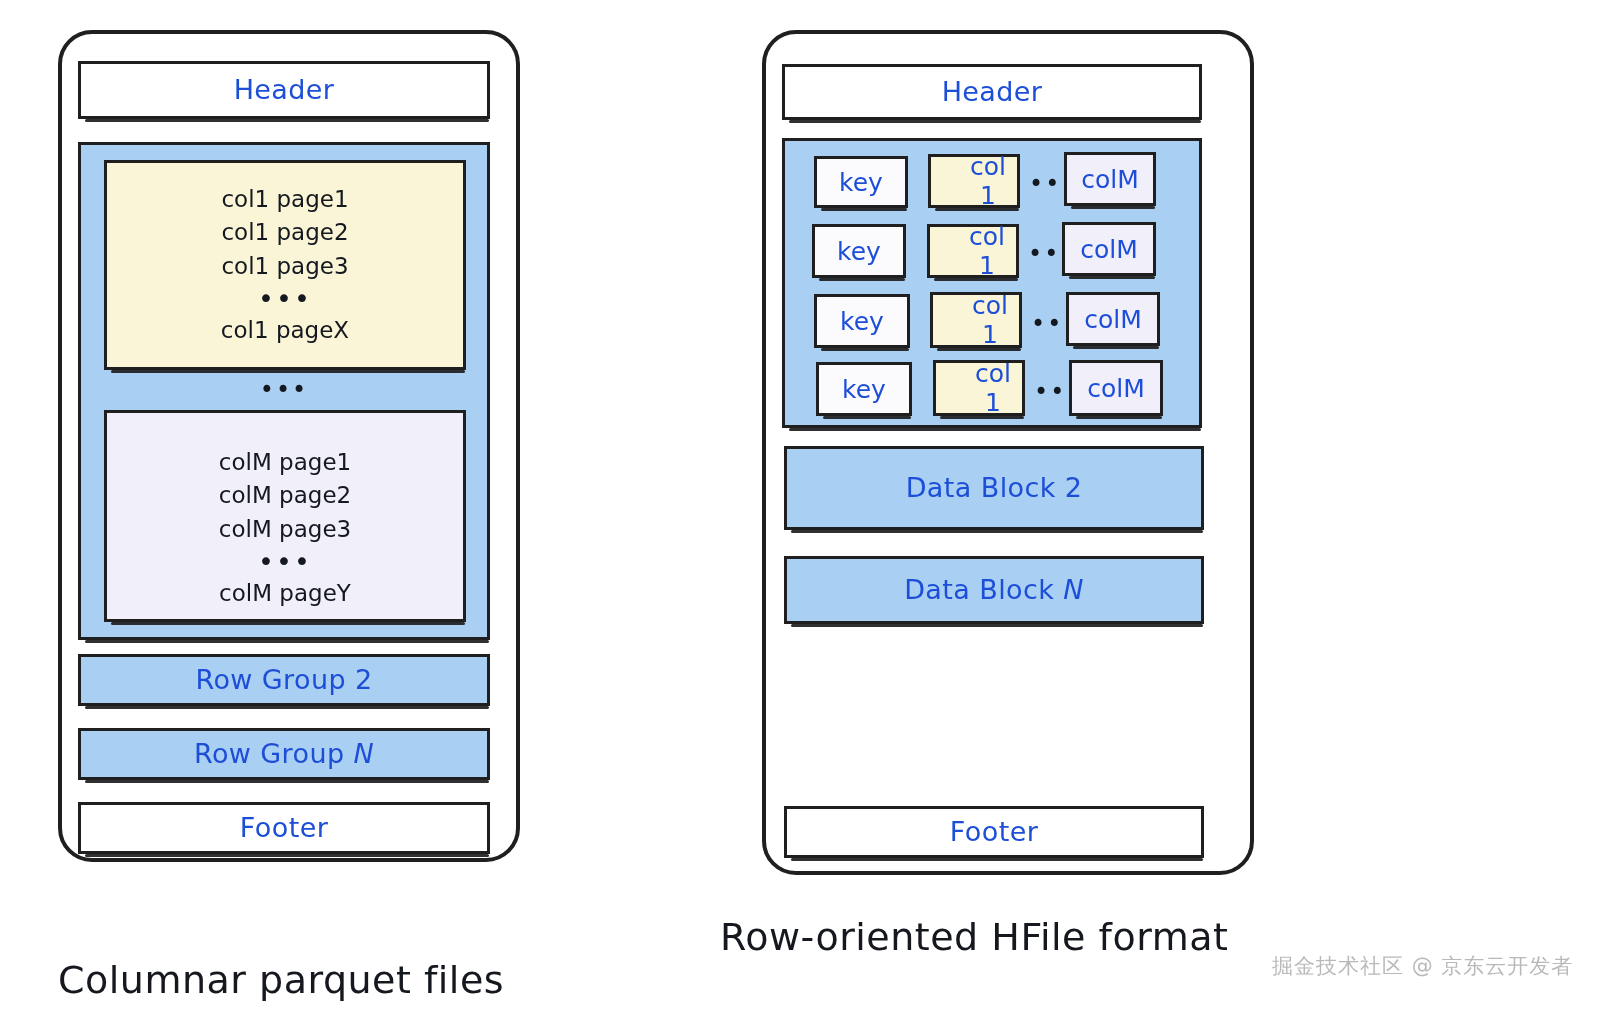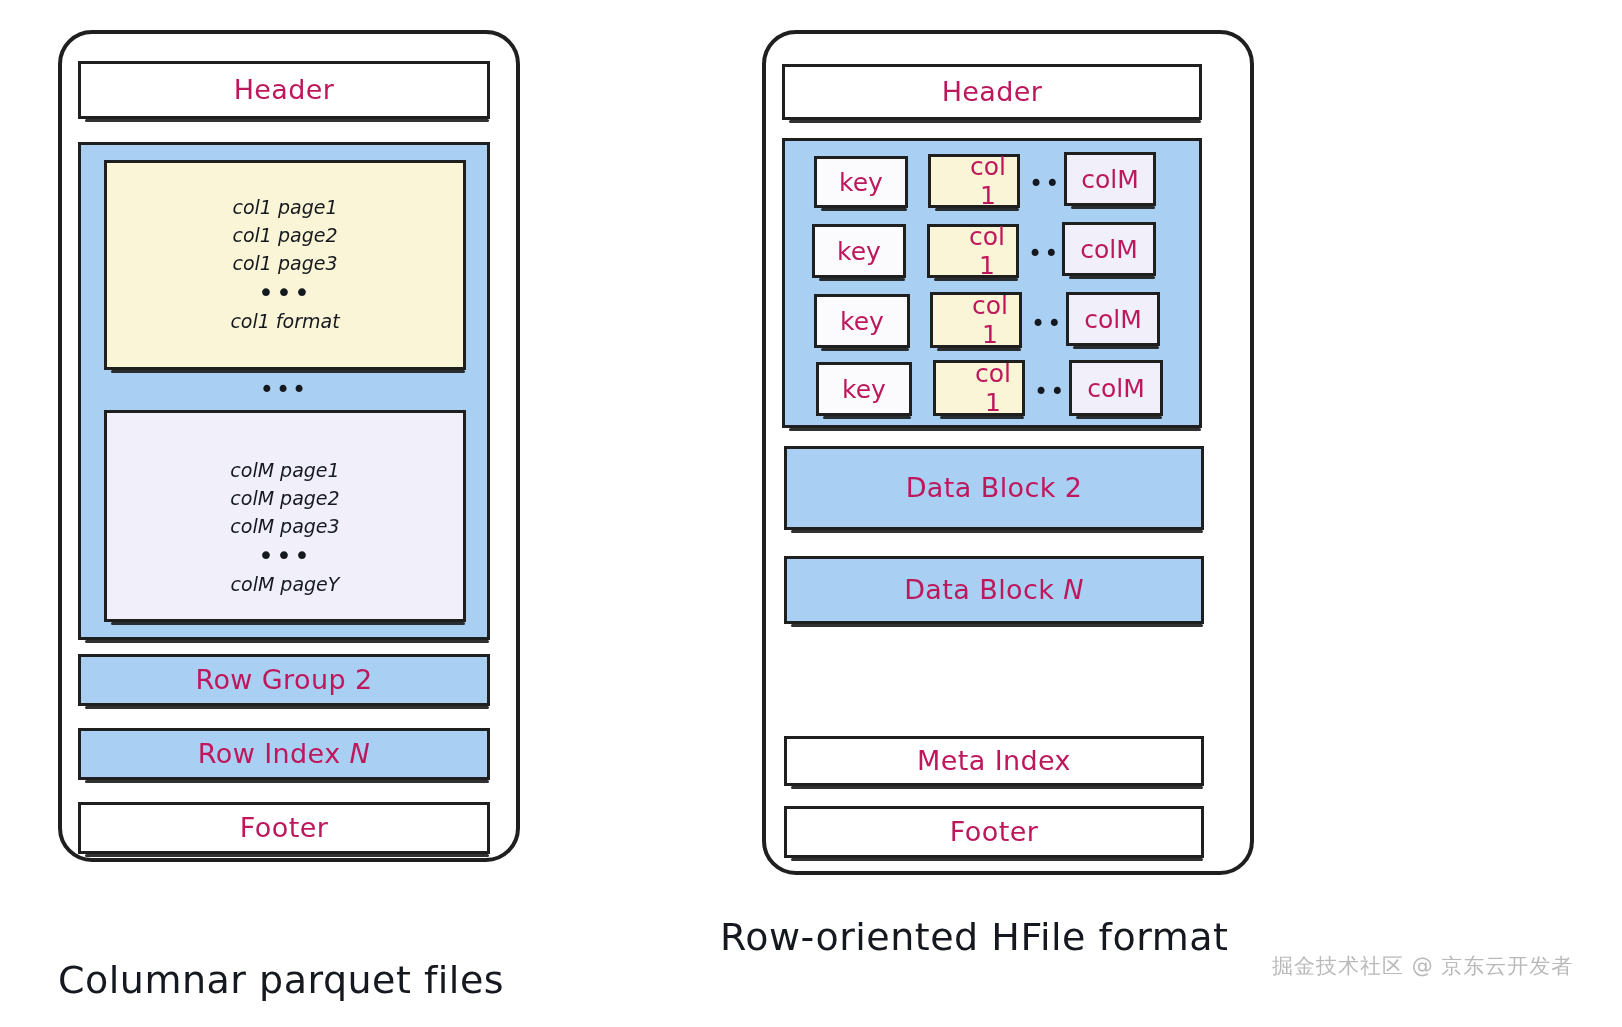--- a/index.html
+++ b/index.html
@@ -18,21 +18,21 @@
   
   .hd {
     position: absolute;
     box-sizing: border-box;
     border: 3px solid #1f1f1f;
     background: #ffffff;
     display: flex;
     align-items: center;
     justify-content: center;
     text-align: center;
-    color: #be185d;
+    color: #1d4ed8;
   }
   .hd::after {
     
     content: "";
     position: absolute;
     left: 4px;
     right: -2px;
     bottom: -6px;
     height: 3px;
     background: #1f1f1f;
@@ -67,25 +67,24 @@
 
   .stack {
     position: absolute;
     box-sizing: border-box;
     display: flex;
     flex-direction: column;
     align-items: center;
     justify-content: center;
   }
   .stack .line {
-    font-size: 19px;
+    font-size: 23px;
     line-height: 1.47;
     color: #14181f;
     white-space: pre;
-    font-style: italic;
   }
   .ellip {
     font-size: 27px;
     letter-spacing: 2px;
     line-height: 1.1;
     color: #14181f;
   }
 
   .dots-inline {
     position: absolute;
@@ -119,38 +118,38 @@
   <div class="hd lbl" style="left:16px; top:27px; width:412px; height:58px;"><span>Header</span></div>
 
   <div class="hd fill-blue" style="left:16px; top:108px; width:412px; height:498px;"></div>
 
   <div class="hd fill-cream" style="left:42px; top:126px; width:362px; height:210px;"></div>
   <div class="stack" style="left:42px; top:126px; width:362px; height:210px;">
     <div class="line">col1 page1</div>
     <div class="line">col1 page2</div>
     <div class="line">col1 page3</div>
     <div class="ellip">•••</div>
-    <div class="line">col1 format</div>
+    <div class="line">col1 pageX</div>
   </div>
 
   <div class="dots-inline" style="left:0; top:342px; width:444px; text-align:center;">•••</div>
 
   <div class="hd fill-lav" style="left:42px; top:376px; width:362px; height:212px;"></div>
   <div class="stack" style="left:42px; top:388px; width:362px; height:212px;">
     <div class="line">colM page1</div>
     <div class="line">colM page2</div>
     <div class="line">colM page3</div>
     <div class="ellip">•••</div>
     <div class="line">colM pageY</div>
   </div>
 
   <div class="hd fill-blue lbl" style="left:16px; top:620px; width:412px; height:52px;text-align:center;"><span>Row Group 2</span></div>
 
   <div class="hd fill-blue lbl" style="left:16px; top:694px; width:412px; height:52px;">
-    <span>Row Index </span><span class="ital">N</span>
+    <span>Row Group </span><span class="ital">N</span>
   </div>
 
   <div class="hd lbl" style="left:16px; top:768px; width:412px; height:52px;"><span>Footer</span></div>
 </div>
 
 <div class="caption" style="left:58px; top:915px;margin-top:43px;">Columnar parquet files</div>
 
 <div class="panel" style="left:762px; top:30px; width:492px; height:845px;">
 
   <div class="hd lbl" style="left:16px; top:30px; width:420px; height:56px;"><span>Header</span></div>
@@ -201,20 +200,19 @@
       <span>colM</span>
     </div>
 
   <div class="hd fill-blue lbl" style="left:18px; top:412px; width:420px; height:84px;"><span>Data Block 2</span></div>
 
   <div class="hd fill-blue lbl" style="left:18px; top:522px; width:420px; height:68px;">
     <span>Data Block </span><span class="ital">N</span>
   </div>
 
 
-  <div class="hd lbl" style="left:18px; top:702px; width:420px; height:50px;"><span>Meta Index</span></div>
 
   <div class="hd lbl" style="left:18px; top:772px; width:420px; height:52px;"><span>Footer</span></div>
 </div>
 
 <div class="caption" style="left:720px; top:915px;">Row-oriented HFile format</div>
 
 <div class="watermark" style="left:1272px; top:952px;">掘金技术社区 @ 京东云开发者</div>
 
 </body></html>

